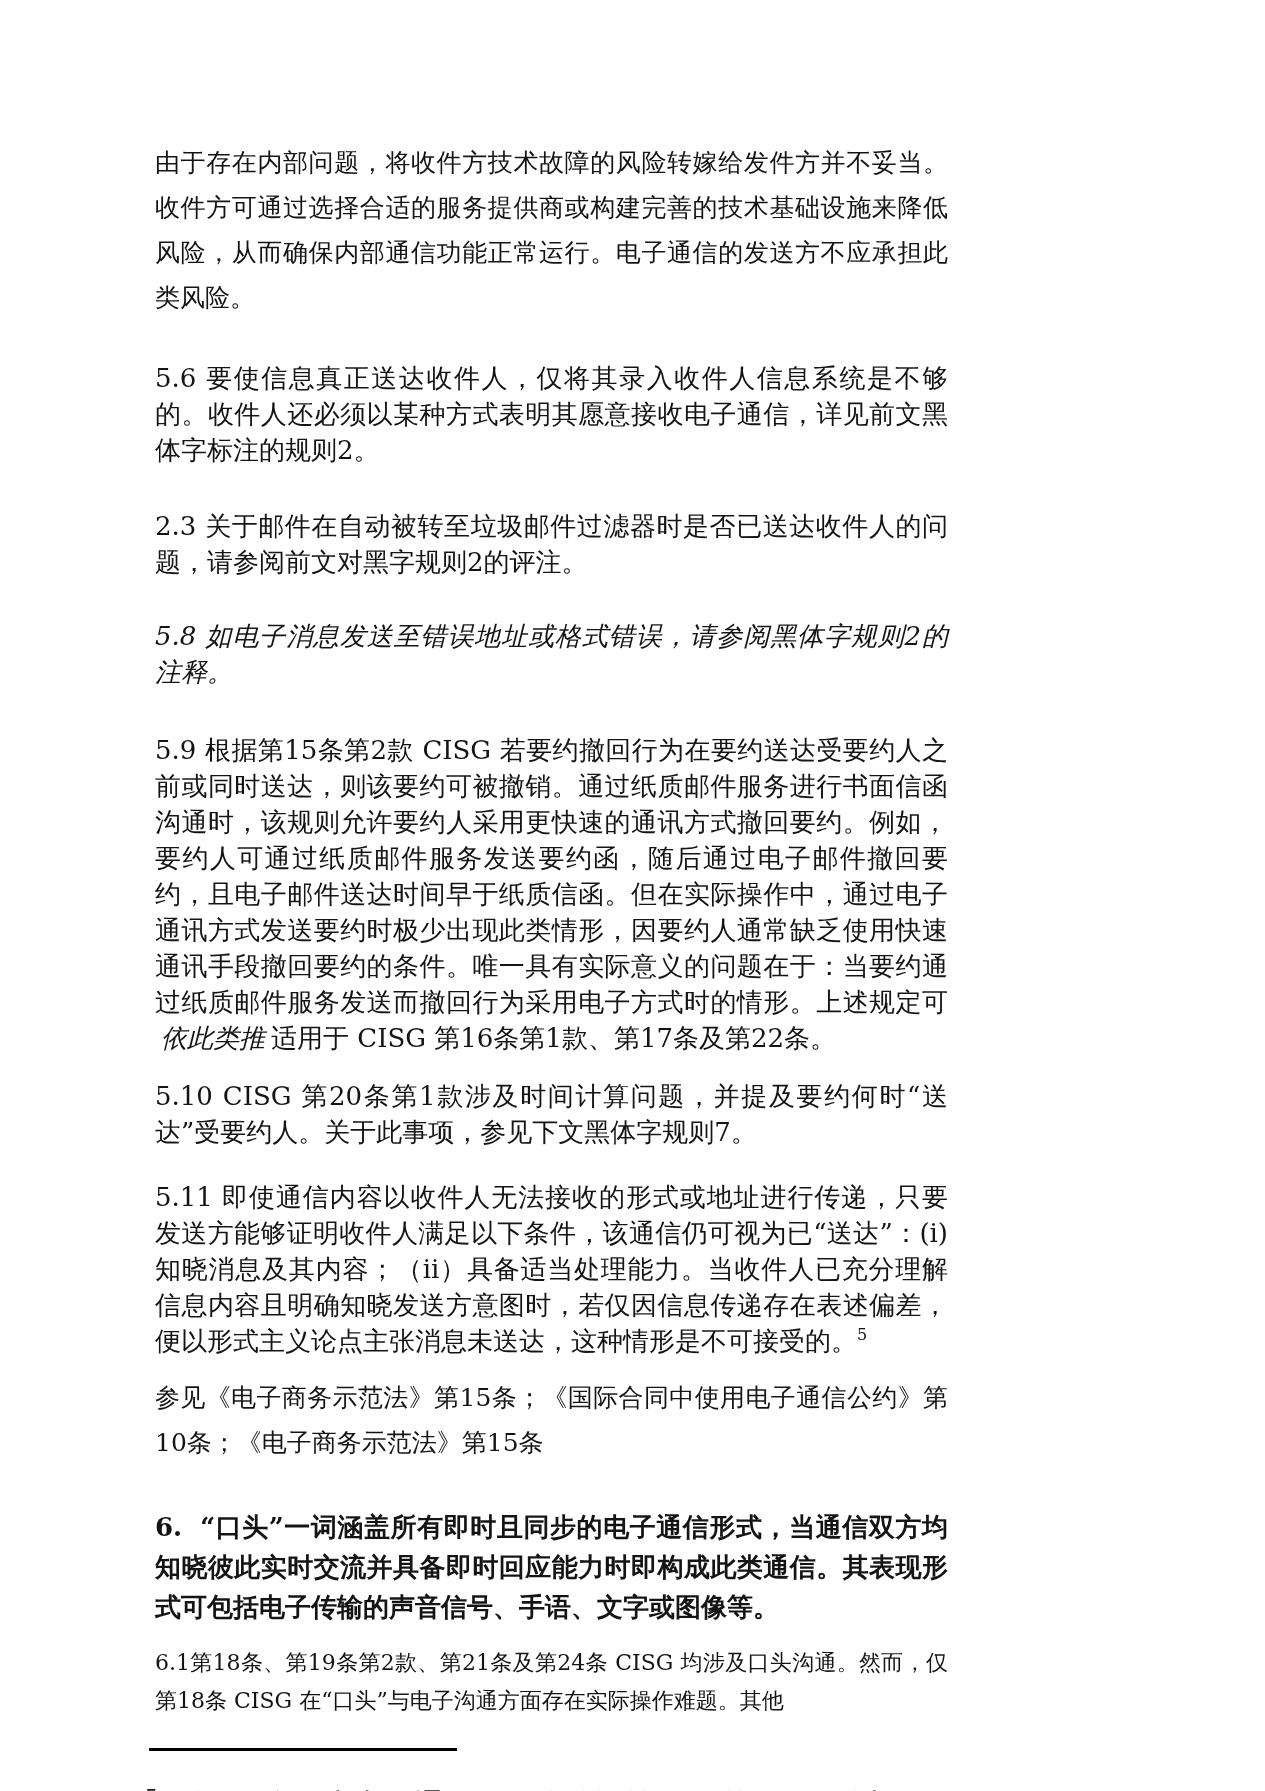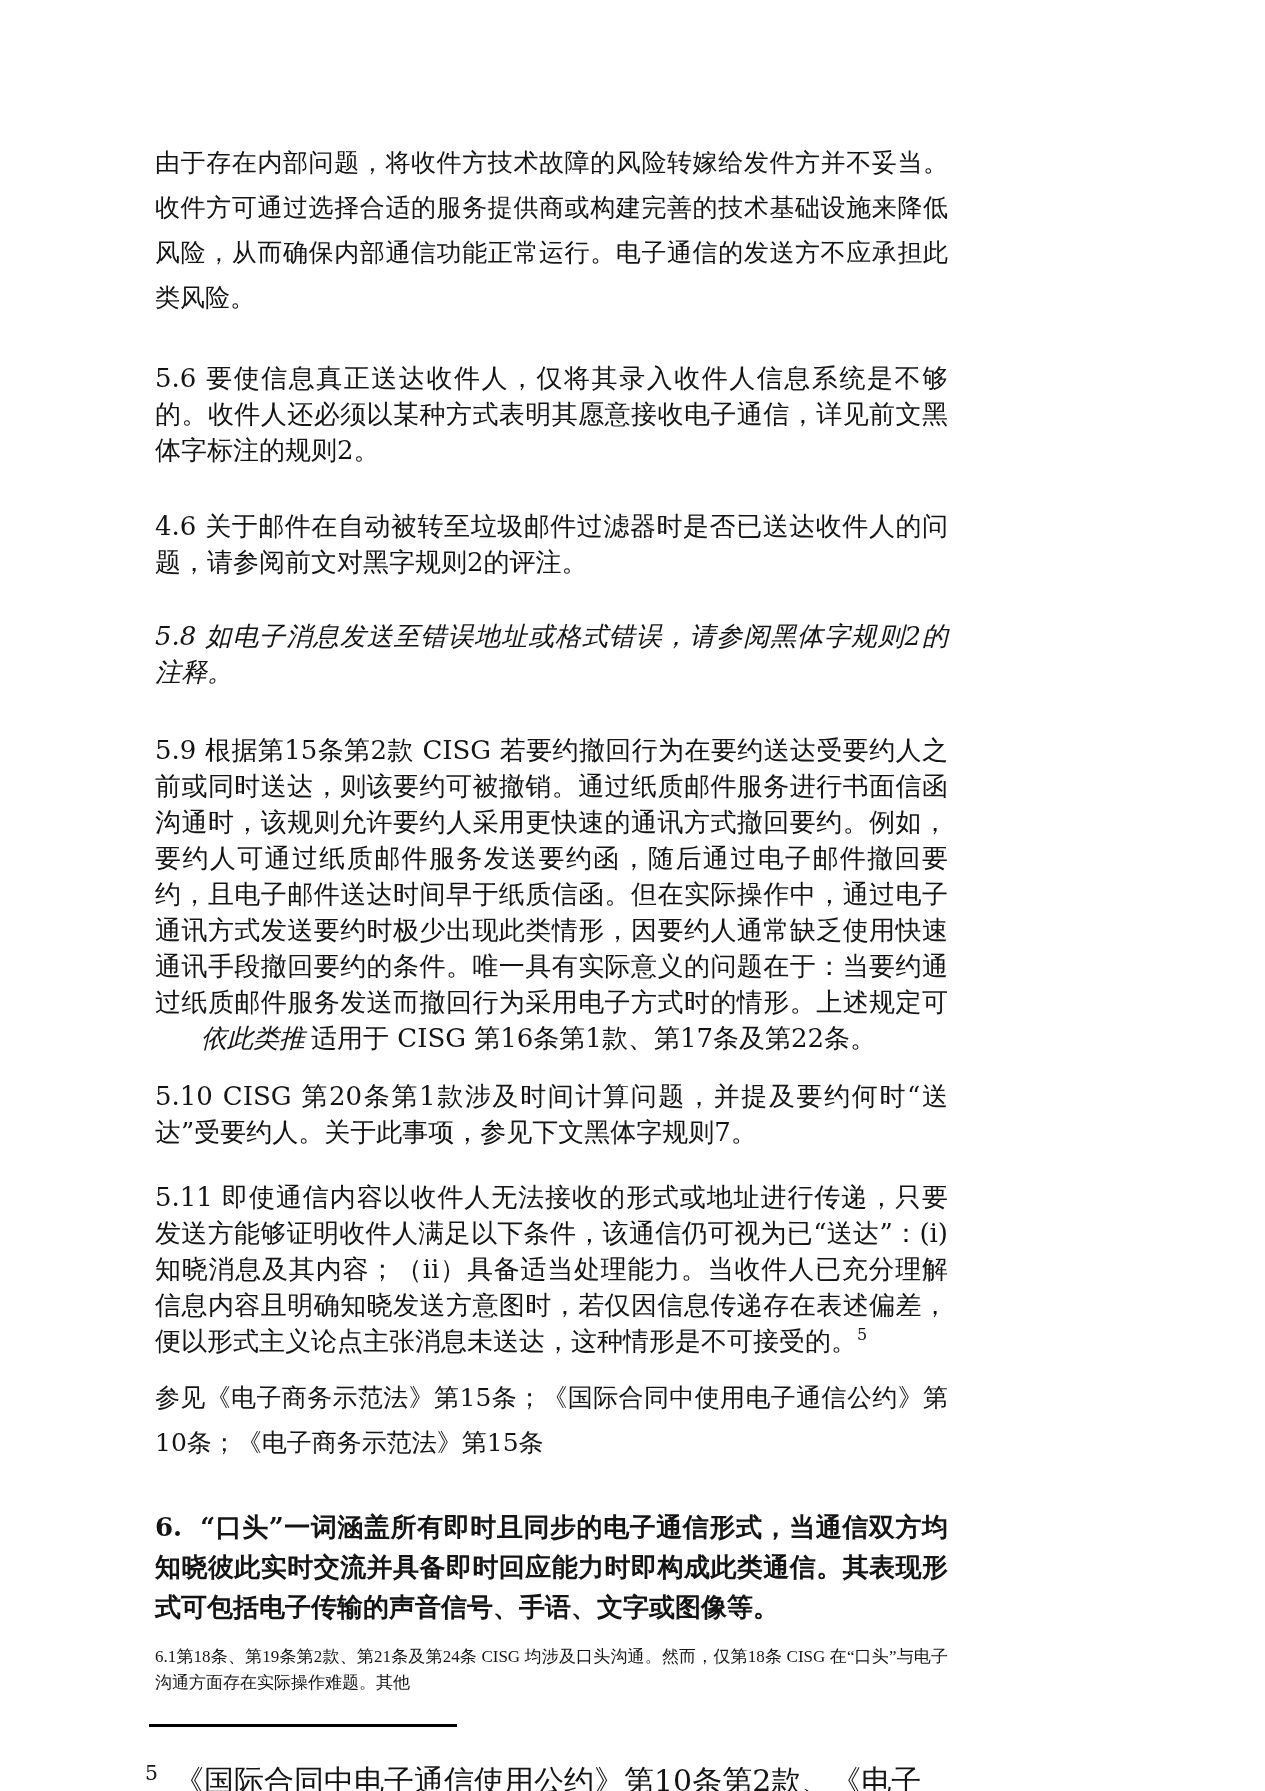--- a/index.html
+++ b/index.html
@@ -10,31 +10,31 @@
     color: #141414;
     font-family: "DejaVu Serif", "Liberation Serif", serif;
     overflow: hidden;
   }
   .page { position: relative; width: 1138px; height: 1791px; background: #ffffff; }
   .content { padding: 140px 190px 0 155px; }
   .para { margin: 0; text-align: justify; }
   .wide  { font-size: 25px; line-height: 45px; }
   .norm  { font-size: 26px; line-height: 36px; }
   .bold6 { font-size: 26px; line-height: 40px; font-weight: bold; }
-  .small { font-size: 17px; line-height: 26px; font-family: Liberation Serif, serif; }
+  .small { font-size: 22px; line-height: 38px; }
   .m56  { margin-top: 40px; }
   .m57  { margin-top: 40px; }
   .m58  { margin-top: 38px; font-style: italic; }
   .m59  { margin-top: 42px; }
   .m510 { margin-top: 22px; }
   .m511 { margin-top: 29px; }
   .msee { margin-top: 16px; }
   .m6   { margin-top: 42px; }
   .m61  { margin-top: 17px; }
-  .it { font-style: italic; padding: 0 6px; margin-left: 40px; }
+  .it { font-style: italic; padding: 0 6px; }
   .p6num { margin-right: 18px; }
   sup.fn-ref {
     font-size: 0.62em;
     vertical-align: super;
     line-height: 0;
   }
   .footnote-rule {
     margin-top: 28px;
     margin-left: -6px;
     width: 308px;
@@ -58,21 +58,21 @@
 </head>
 <body>
 
 <div class="page">
   <div class="content">
 
     <p class="para wide">由于存在内部问题，将收件方技术故障的风险转嫁给发件方并不妥当。收件方可通过选择合适的服务提供商或构建完善的技术基础设施来降低风险，从而确保内部通信功能正常运行。电子通信的发送方不应承担此类风险。</p>
 
     <p class="para norm m56">5.6 要使信息真正送达收件人，仅将其录入收件人信息系统是不够的。收件人还必须以某种方式表明其愿意接收电子通信，详见前文黑体字标注的规则2。</p>
 
-    <p class="para norm m57">4.6 关于邮件在自动被转至垃圾邮件过滤器时是否已送达收件人的问题，请参阅前文对黑字规则2的评注。</p>
+    <p class="para norm m57">2.3 关于邮件在自动被转至垃圾邮件过滤器时是否已送达收件人的问题，请参阅前文对黑字规则2的评注。</p>
 
     <p class="para norm m58">5.8 如电子消息发送至错误地址或格式错误，请参阅黑体字规则2的注释。</p>
 
     <p class="para norm m59"><span>5.9 根据第15条第2款 CISG 若要约撤回行为在要约送达受要约人之前或同时送达，则该要约可被撤销。通过纸质邮件服务进行书面信函沟通时，该规则允许要约人采用更快速的通讯方式撤回要约。例如，要约人可通过纸质邮件服务发送要约函，随后通过电子邮件撤回要约，且电子邮件送达时间早于纸质信函。但在实际操作中，通过电子通讯方式发送要约时极少出现此类情形，因要约人通常缺乏使用快速通讯手段撤回要约的条件。唯一具有实际意义的问题在于：当要约通过纸质邮件服务发送而撤回行为采用电子方式时的情形。上述规定可</span><span class="it">依此类推</span><span>适用于 CISG 第16条第1款、第17条及第22条。</span></p>
 
     <p class="para norm m510">5.10 CISG 第20条第1款涉及时间计算问题，并提及要约何时“送达”受要约人。关于此事项，参见下文黑体字规则7。</p>
 
     <p class="para norm m511"><span>5.11 即使通信内容以收件人无法接收的形式或地址进行传递，只要发送方能够证明收件人满足以下条件，该通信仍可视为已“送达”：(i)知晓消息及其内容；（ii）具备适当处理能力。当收件人已充分理解信息内容且明确知晓发送方意图时，若仅因信息传递存在表述偏差，便以形式主义论点主张消息未送达，这种情形是不可接受的。</span><sup class="fn-ref">5</sup></p>
 
     <p class="para wide msee">参见《电子商务示范法》第15条；《国际合同中使用电子通信公约》第10条；《电子商务示范法》第15条</p>

